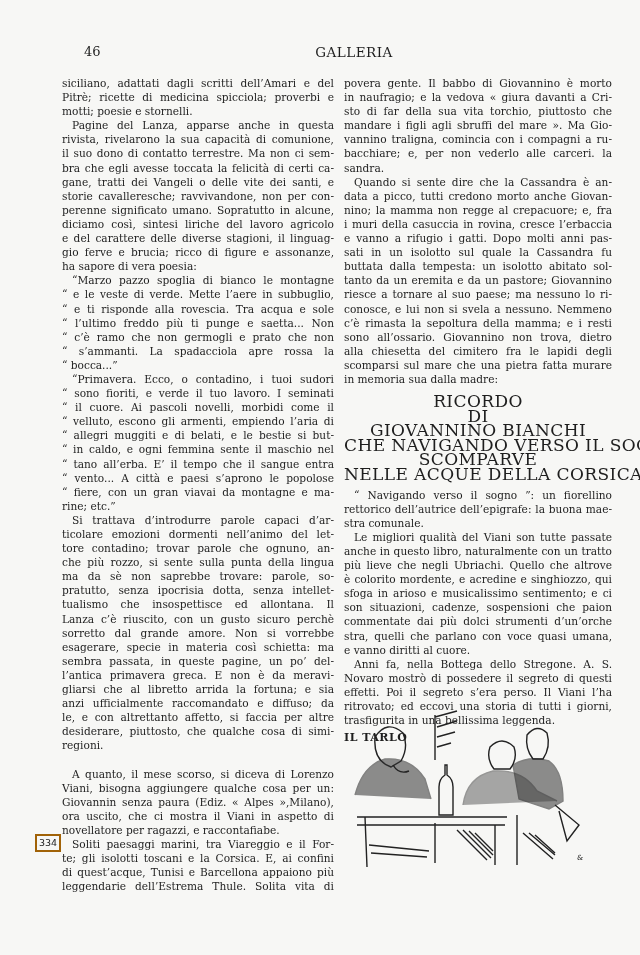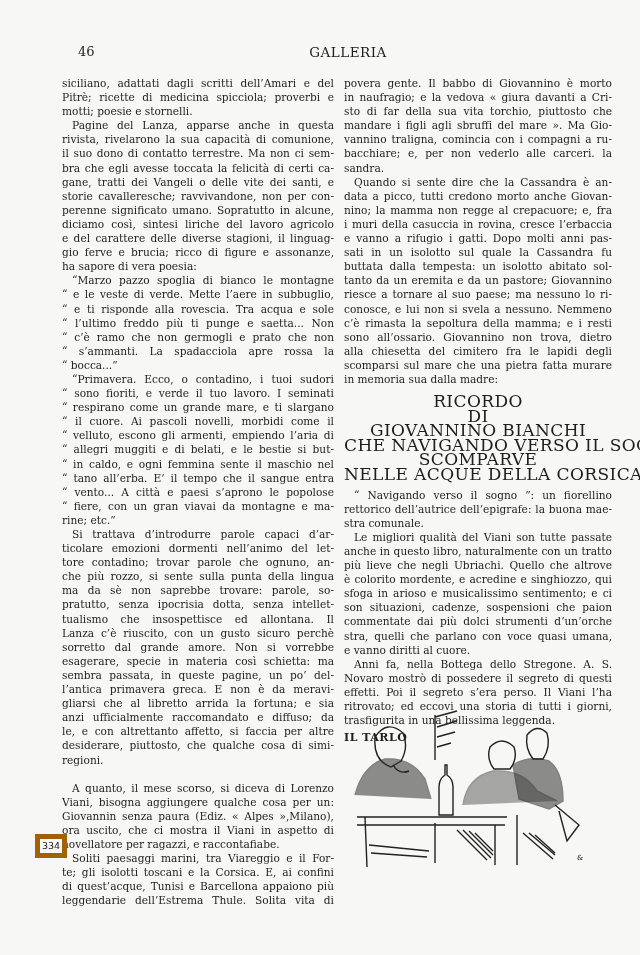--- a/index.html
+++ b/index.html
@@ -1,34 +1,34 @@
 <!DOCTYPE html>
 <html><head>
   <meta charset="utf-8">
   <style>
     html, body { margin: 0; padding: 0; }
     body {
       width: 640px; height: 955px; background: #f7f7f5; position: relative; overflow: hidden;
       font-family: "DejaVu Serif", "Liberation Serif", serif; color: #1e1e1e;
     }
-    .header { position: absolute; top: 44px; left: 78px; width: 540px; height: 20px; }
+    .header { position: absolute; top: 44px; left: 84px; width: 540px; height: 20px; }
     .page-num { position: absolute; left: 0; top: 0; font-size: 13px; }
     .running-title { position: absolute; left: 0; right: 0; top: 0; text-align: center; font-size: 13.5px; letter-spacing: 0.5px; }
     .col { position: absolute; top: 76px; font-size: 10.6px; line-height: 14.1px; }
     .col-left { left: 62px; width: 272px; }
     .col-right { left: 344px; width: 268px; }
     .line { white-space: nowrap; display: block; text-align: justify; text-align-last: justify; height: 14.1px; overflow: visible; }
     .line.last { text-align-last: left; }
     .line.indent { padding-left: 10px; }
     .gap { height: 14px; }
     .epitaph { text-align: center; font-size: 17px; line-height: 14.6px; letter-spacing: 0.4px; margin: 8px 0 6px 0; }
     .epitaph div { white-space: nowrap; }
     .signature { text-align: left; font-weight: bold; font-size: 11px; margin-top: 4px; padding-right: 8px; letter-spacing: 0.5px; }
     .side-num {
-      position: absolute; left: 35px; top: 834px; border: 5px solid #a16207; font-family: "DejaVu Sans", sans-serif;
+      position: absolute; left: 35px; top: 834px; border: 2px solid #a16207; font-family: "DejaVu Sans", sans-serif;
       font-size: 9.5px; padding: 1px 2px; line-height: 12px;
     }
     .illustration { position: absolute; left: 345px; top: 705px; width: 270px; height: 175px; }
   </style>
 </head>
 <body>
 
 <div class="header">
   <span class="page-num">46</span>
   <span class="running-title">GALLERIA</span>
@@ -51,21 +51,20 @@
     <div class="line last">ha sapore di vera poesia:</div>
     <div class="line indent">“Marzo pazzo spoglia di bianco le montagne</div>
     <div class="line">“ e le veste di verde. Mette l’aere in subbuglio,</div>
     <div class="line">“ e ti risponde alla rovescia. Tra acqua e sole</div>
     <div class="line">“ l’ultimo freddo più ti punge e saetta... Non</div>
     <div class="line">“ c’è ramo che non germogli e prato che non</div>
     <div class="line">“ s’ammanti.   La spadacciola apre rossa la</div>
     <div class="line last">“ bocca...”</div>
     <div class="line indent">“Primavera. Ecco, o contadino, i tuoi sudori</div>
     <div class="line">“ sono fioriti, e verde il tuo lavoro. I seminati</div>
-    <div class="line">“ respirano come un grande mare, e ti slargano</div>
     <div class="line">“ il cuore. Ai pascoli novelli, morbidi come il</div>
     <div class="line">“ velluto, escono gli armenti, empiendo l’aria di</div>
     <div class="line">“ allegri muggiti e di belati, e le bestie si but-</div>
     <div class="line">“ in caldo, e ogni femmina sente il maschio nel</div>
     <div class="line">“ tano all’erba. E’ il tempo che il sangue entra</div>
     <div class="line">“ vento... A città e paesi s’aprono le popolose</div>
     <div class="line">“ fiere, con un gran viavai da montagne e ma-</div>
     <div class="line last">rine; etc.”</div>
     <div class="line indent">Si trattava d’introdurre parole capaci d’ar-</div>
     <div class="line">ticolare emozioni dormenti nell’animo del let-</div>

